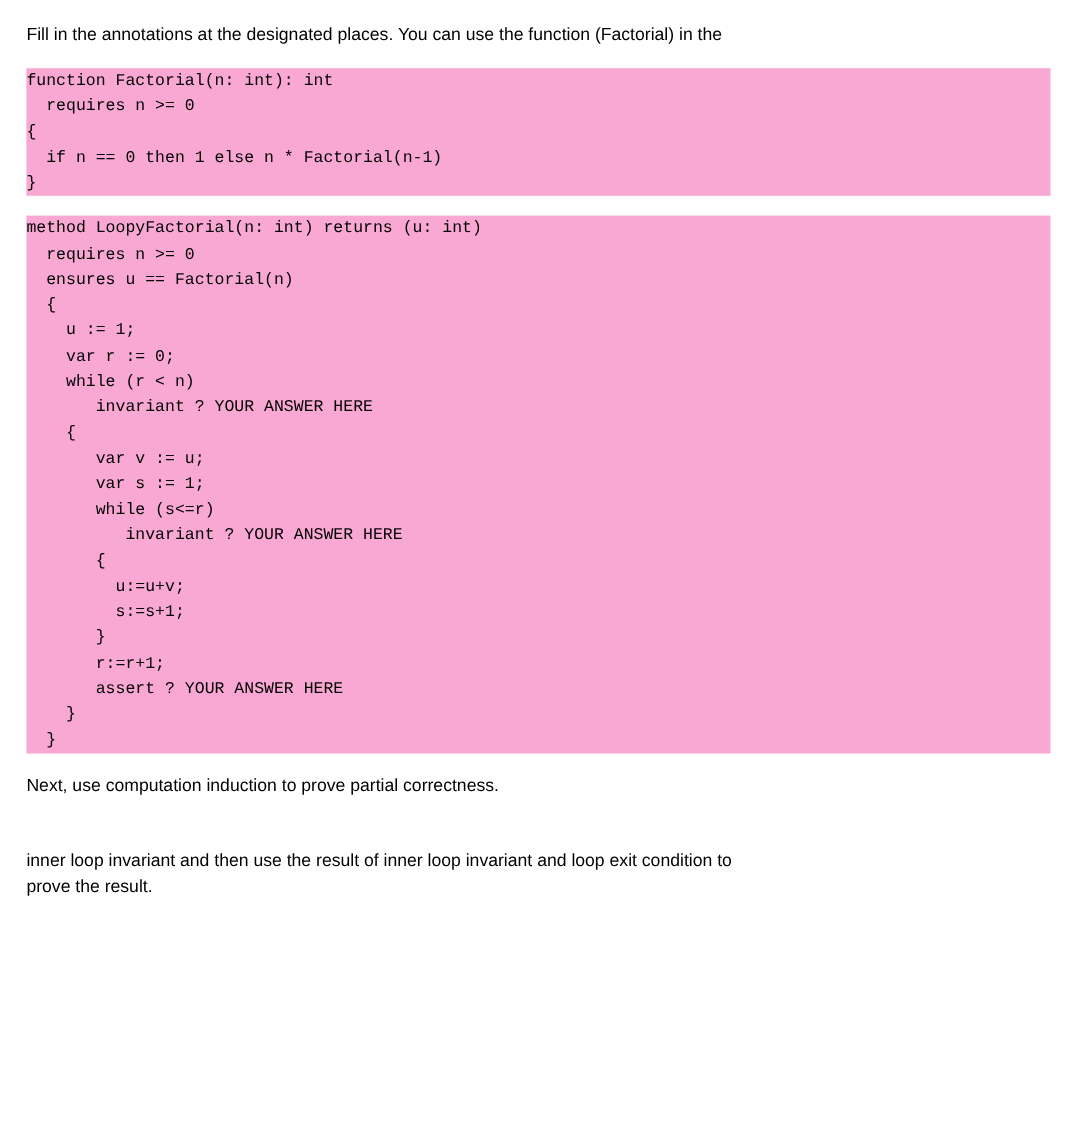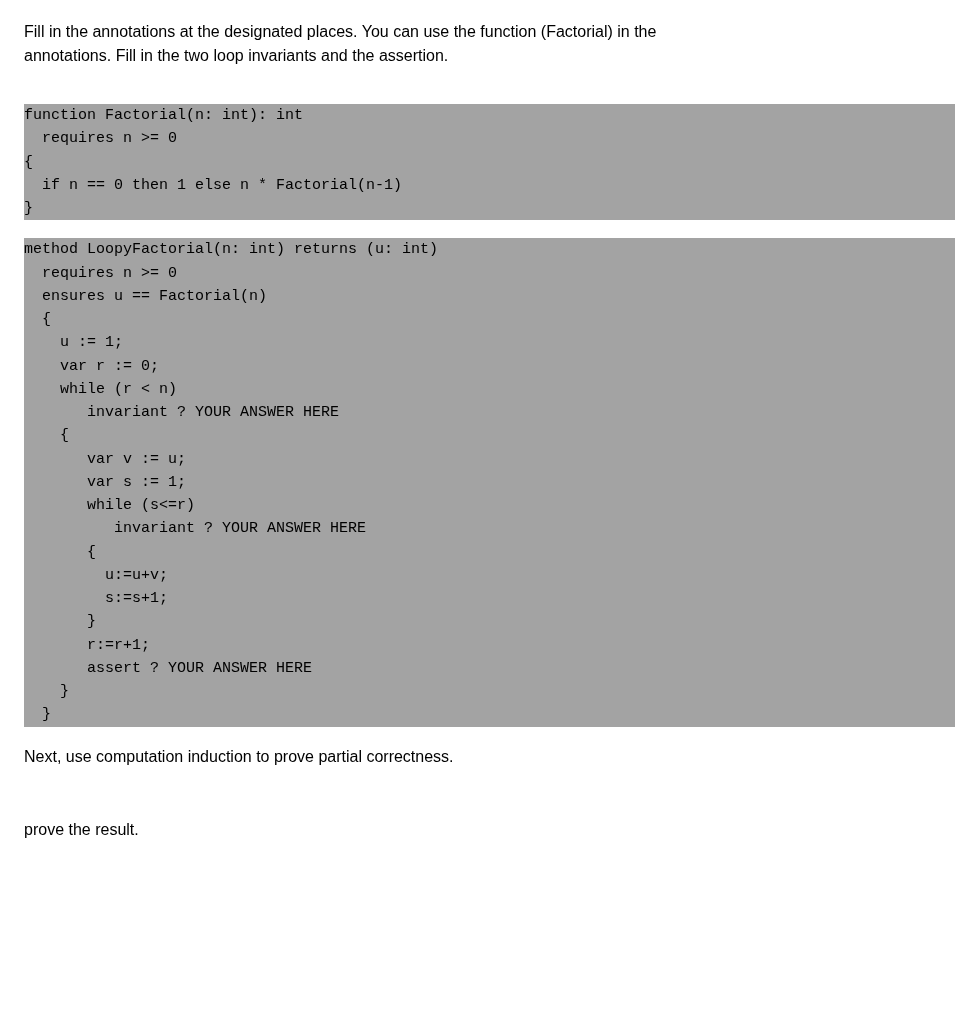--- a/index.html
+++ b/index.html
@@ -14,49 +14,48 @@
       font-size: 16px;
       color: #000000;
       padding: 20px 24px;
       width: 979px;
       min-height: 1024px;
     }
 
     .intro-text {
       font-size: 16px;
       line-height: 1.5;
-      margin-bottom: 36px;
+      margin-bottom: 18px;
     }
 
     .code-block {
       font-family: 'Courier New', Courier, monospace;
       font-size: 15px;
       line-height: 1.55;
       margin-bottom: 18px;
       white-space: pre;
-      background: #a3a3a3;
+      background: #f9a8d4;
     }
 
     .section-text {
       font-size: 16px;
       line-height: 1.5;
-      margin-bottom: 1px;
+      margin-bottom: 20px;
     }
 
     .section-text-last {
       font-size: 16px;
       line-height: 1.5;
     }
   </style>
 </head>
 <body>
 
 <p class="intro-text">
   <span>Fill in the annotations at the designated places. You can use the function (Factorial) in the</span><br>
-  <span>annotations. Fill in the two loop invariants and the assertion.</span>
 </p>
 
 <pre class="code-block">function Factorial(n: int): int
   requires n &gt;= 0
 {
   if n == 0 then 1 else n * Factorial(n-1)
 }</pre>
 
 <pre class="code-block">method LoopyFactorial(n: int) returns (u: int)
   requires n &gt;= 0
@@ -79,15 +78,15 @@
        assert ? YOUR ANSWER HERE
     }
   }</pre>
 
 <p class="section-text">
   <span>Next, use computation induction to prove partial correctness.</span>
 </p>
 
 <p class="section-text-last">
   <br>
-  <br>
+  <span>inner loop invariant and then use the result of inner loop invariant and loop exit condition to</span><br>
   <span>prove the result.</span>
 </p>
 
 </body></html>

